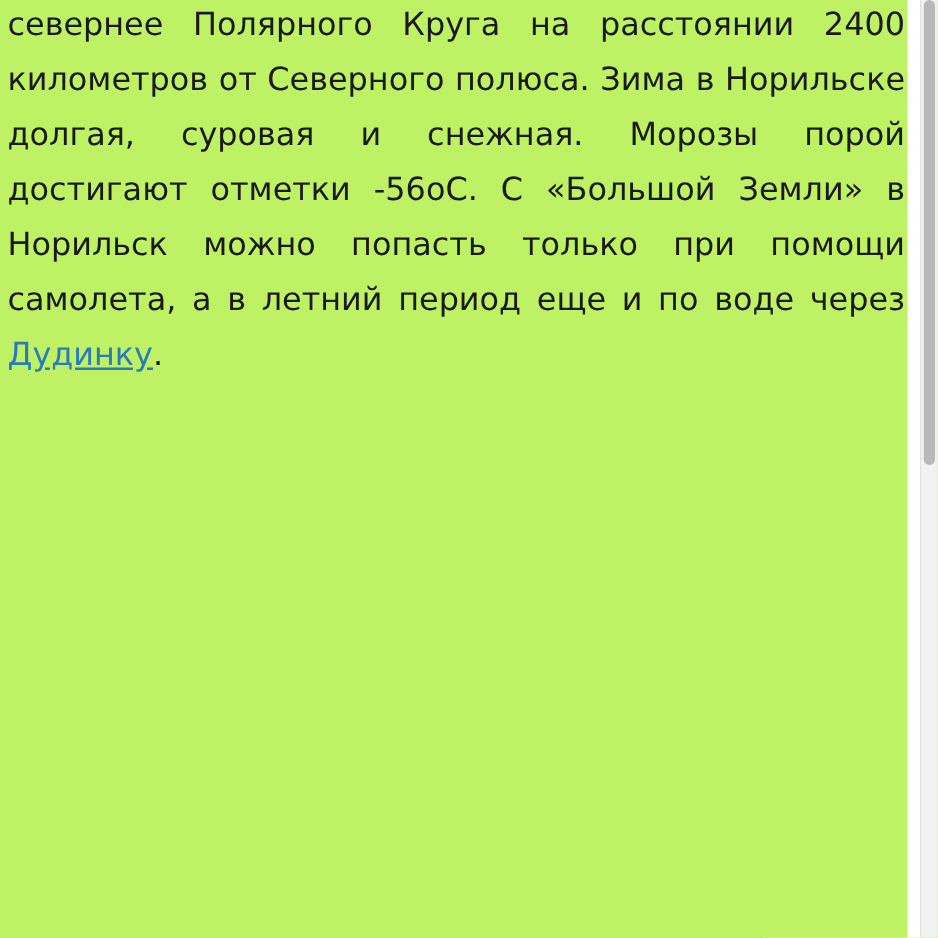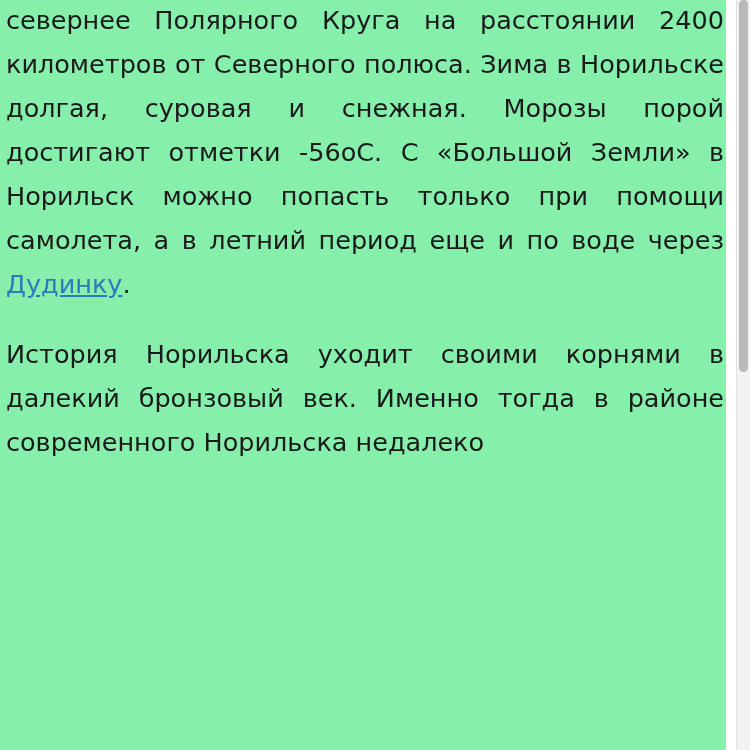--- a/index.html
+++ b/index.html
@@ -14,21 +14,21 @@
     overflow: hidden;
     position: relative;
   }
   .page {
     position: absolute;
     top: 0;
     left: 0;
     width: 750px;
     height: 750px;
     box-sizing: border-box;
-    background: #86efac;
+    background: #bef264;
   }
   .article {
     position: absolute;
     left: 0px;
     top: -2px;
     width: 724px;
     padding: 0 0 0 6px;
     box-sizing: border-box;
   }
   .para {
@@ -82,21 +82,20 @@
 </head>
 <body>
 
 <div class="page">
 
   <div class="article">
 
     <p class="para"><span>севернее Полярного Круга на расстоянии 2400 километров от Северного полюса. Зима в Норильске долгая, суровая и снежная. Морозы порой достигают отметки -56оС. С «Большой Земли» в Норильск можно попасть только при помощи самолета, а в летний период еще и по воде через </span><a href="#">Дудинку</a><span>.</span></p>
 
 
-    <p class="para">История Норильска уходит своими корнями в далекий бронзовый век. Именно тогда в районе современного Норильска недалеко</p>
 
   </div>
 
   <div class="edge-strip"></div>
 
   <div class="scroll-track">
     <div class="scroll-thumb"></div>
   </div>
 
 </div>

